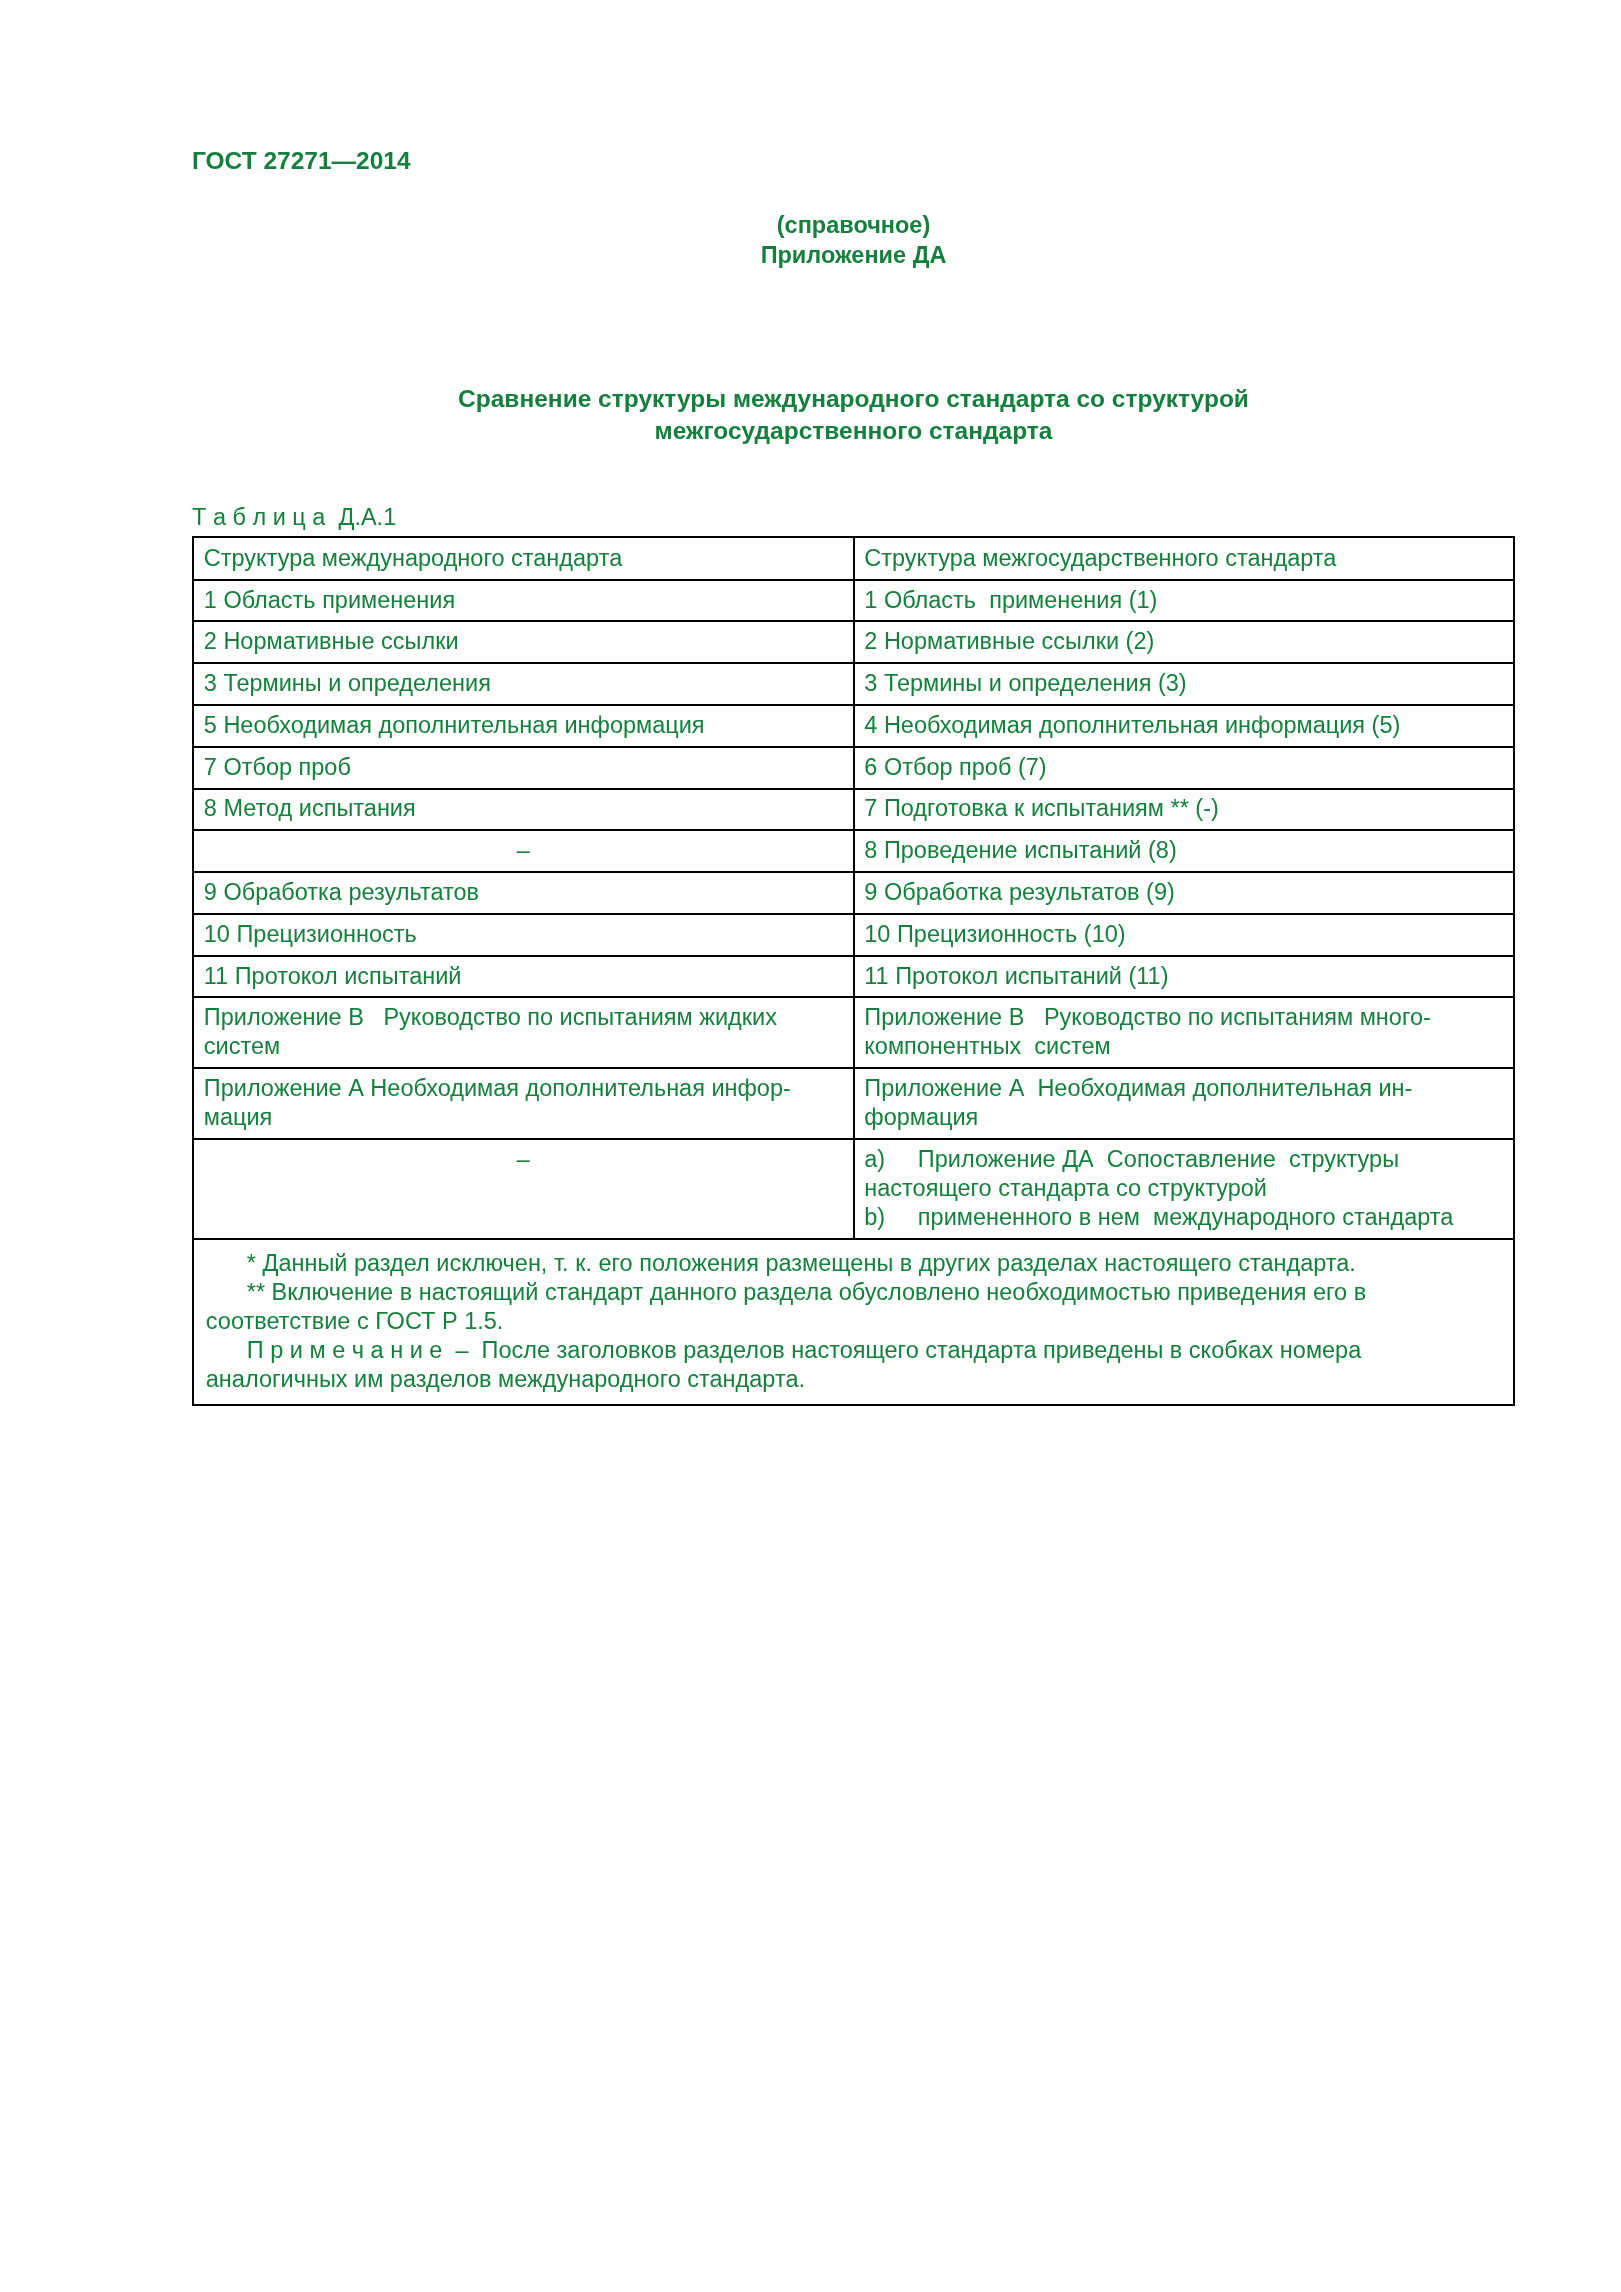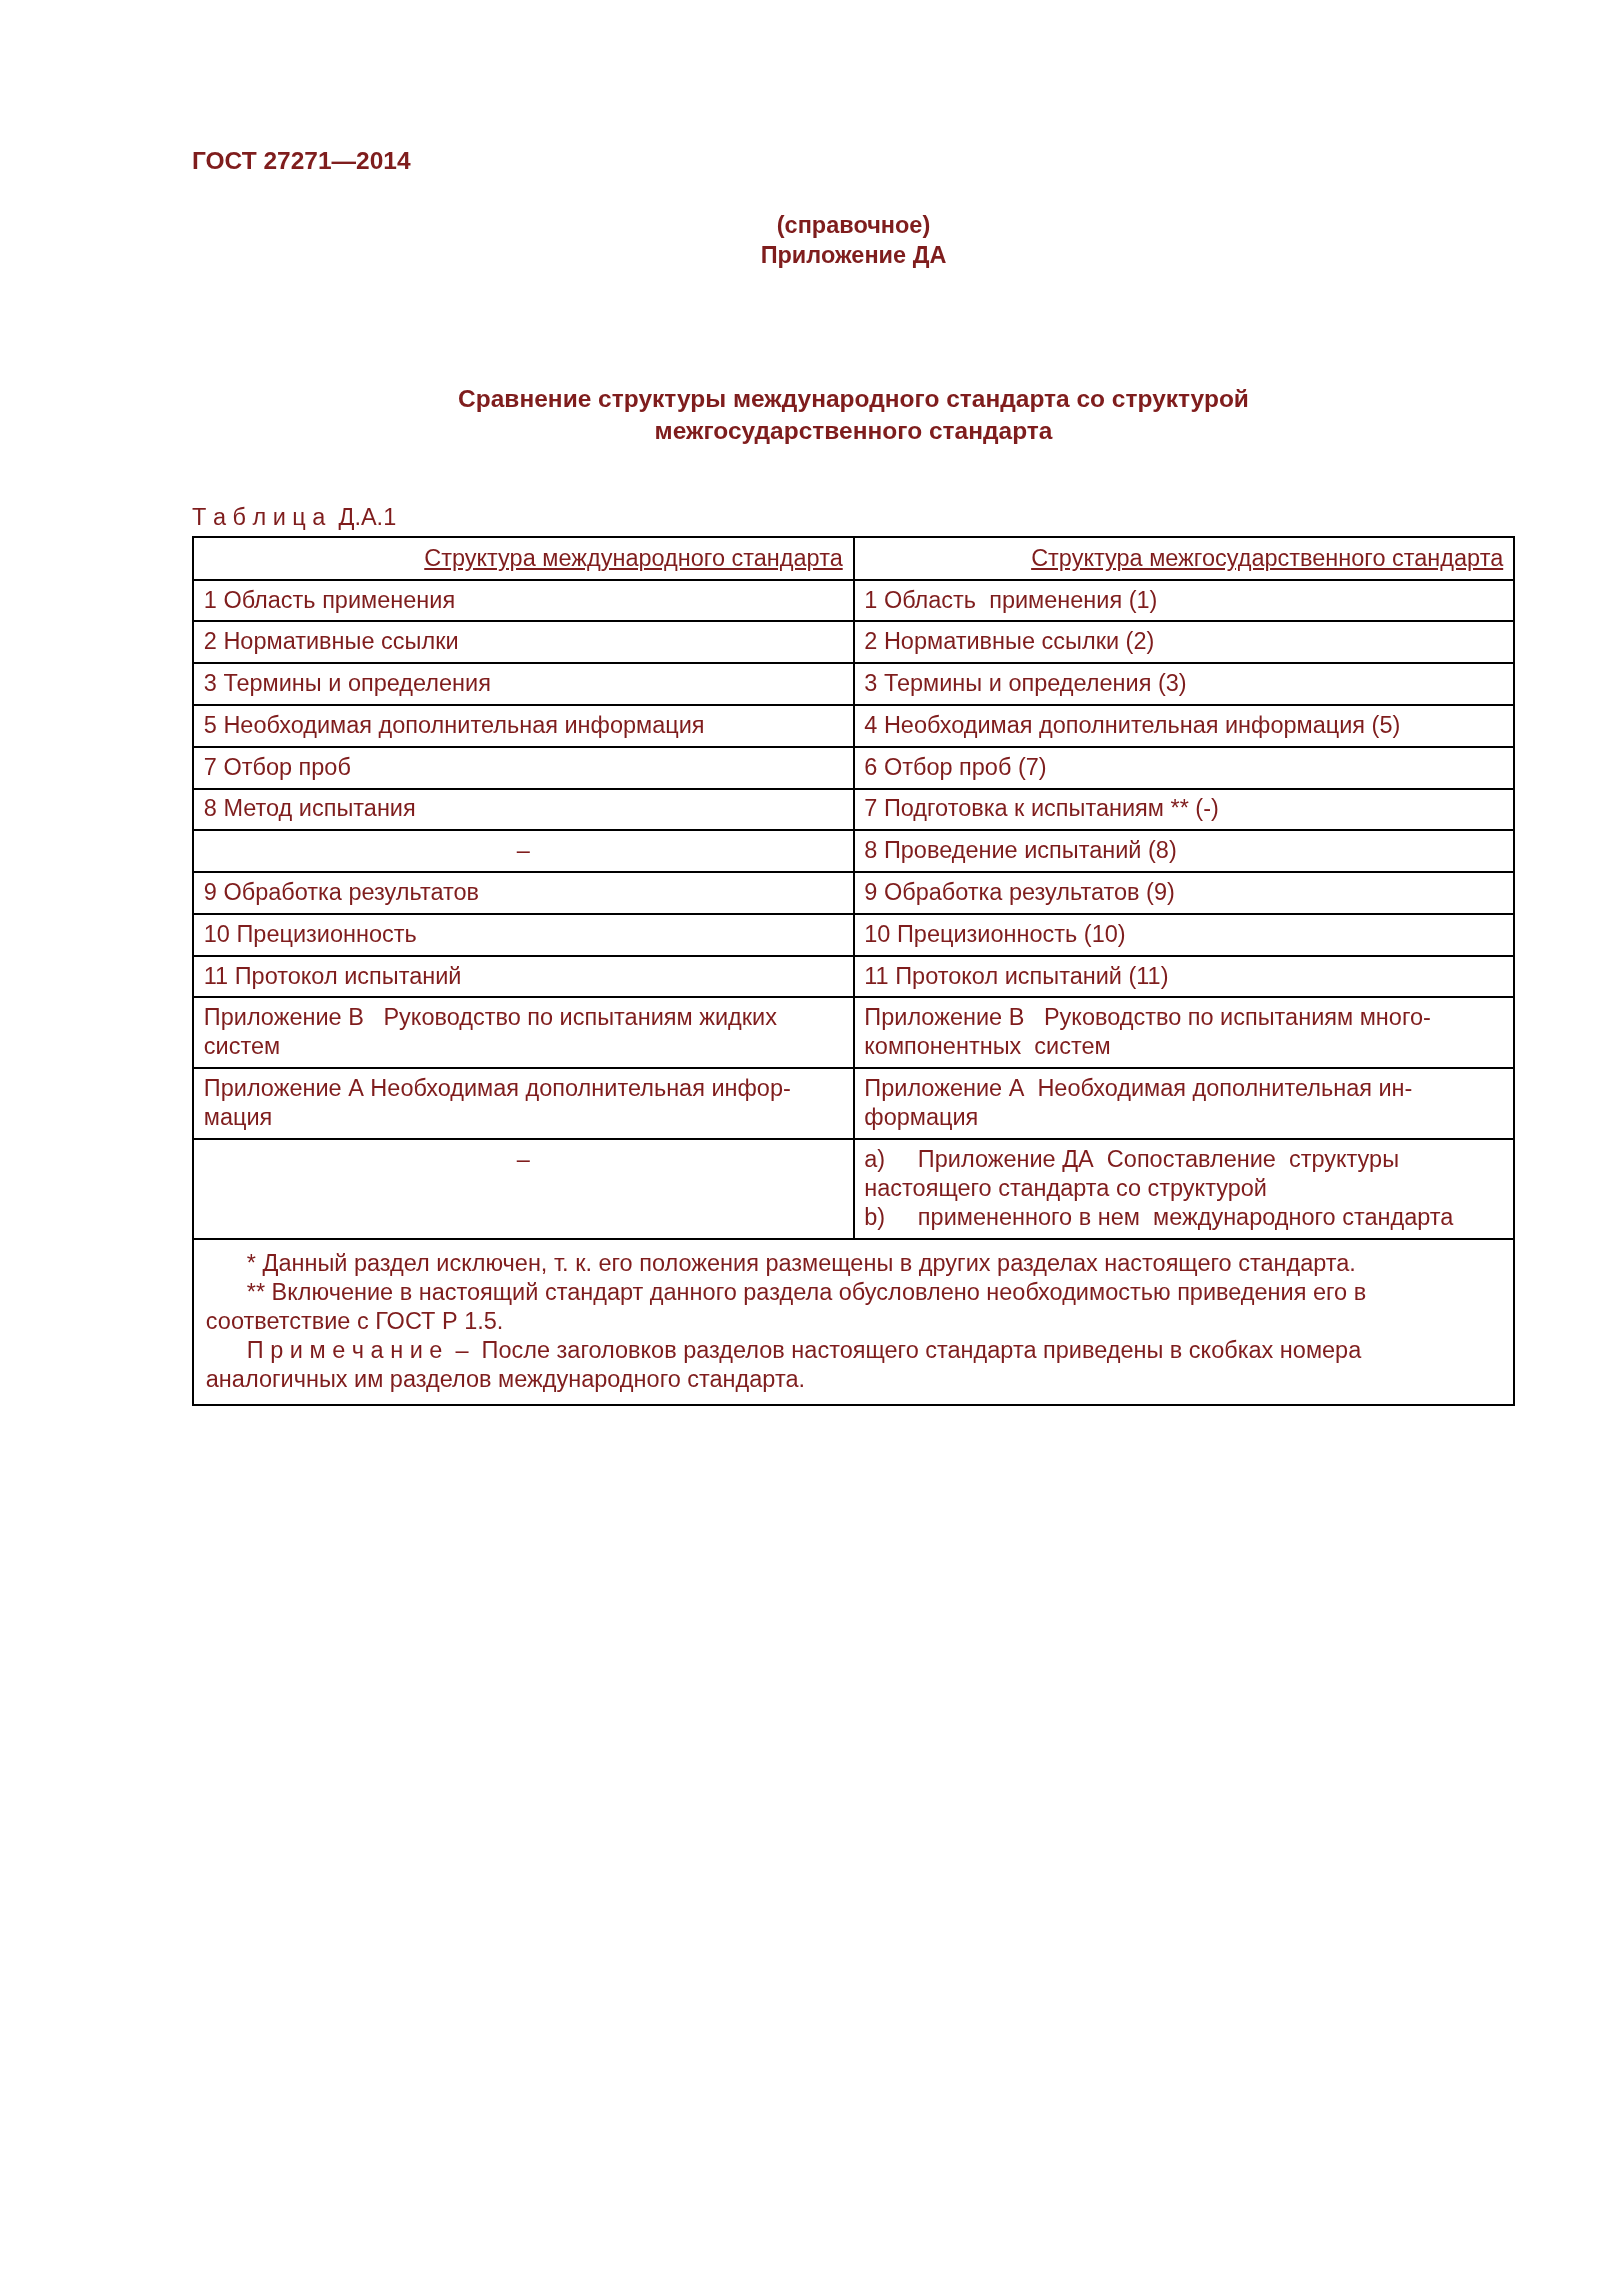--- a/index.html
+++ b/index.html
@@ -3,21 +3,21 @@
 <meta charset="utf-8">
 <style>
   * { box-sizing: border-box; }
   html, body { margin: 0; padding: 0; background: #ffffff; }
   .page {
     position: relative;
     width: 1621px;
     height: 1941px;
     background: #ffffff;
     font-family: "Liberation Sans", "DejaVu Sans", sans-serif;
-    color: #7f1d1d;
+    color: #15803d;
     overflow: hidden;
   }
   .content {
     position: absolute;
     left: 192px;
     top: 0;
     width: 1323px;
   }
   .doc-number {
     padding-top: 147px;
@@ -52,25 +52,24 @@
   }
   .cmp th, .cmp td {
     border: 2px solid #000;
     padding: 4.9px 9.8px 5.9px 9.8px;
     vertical-align: top;
     line-height: 29px;
     white-space: pre-wrap;
   }
   .cmp th {
     width: 50%;
-    text-align: right;
+    text-align: left;
     font-weight: 400;
     padding: 5.9px 9.8px;
     border-bottom: 2.9px solid #000;
-    text-decoration: underline;
   }
   .cmp td.center { text-align: center; }
   .cmp td.notes {
     padding: 8.8px 13.7px 10.8px 11.8px;
     border-top: 2.9px solid #000;
   }
   .cmp td.notes p {
     margin: 0;
     text-indent: 41px;
   }

